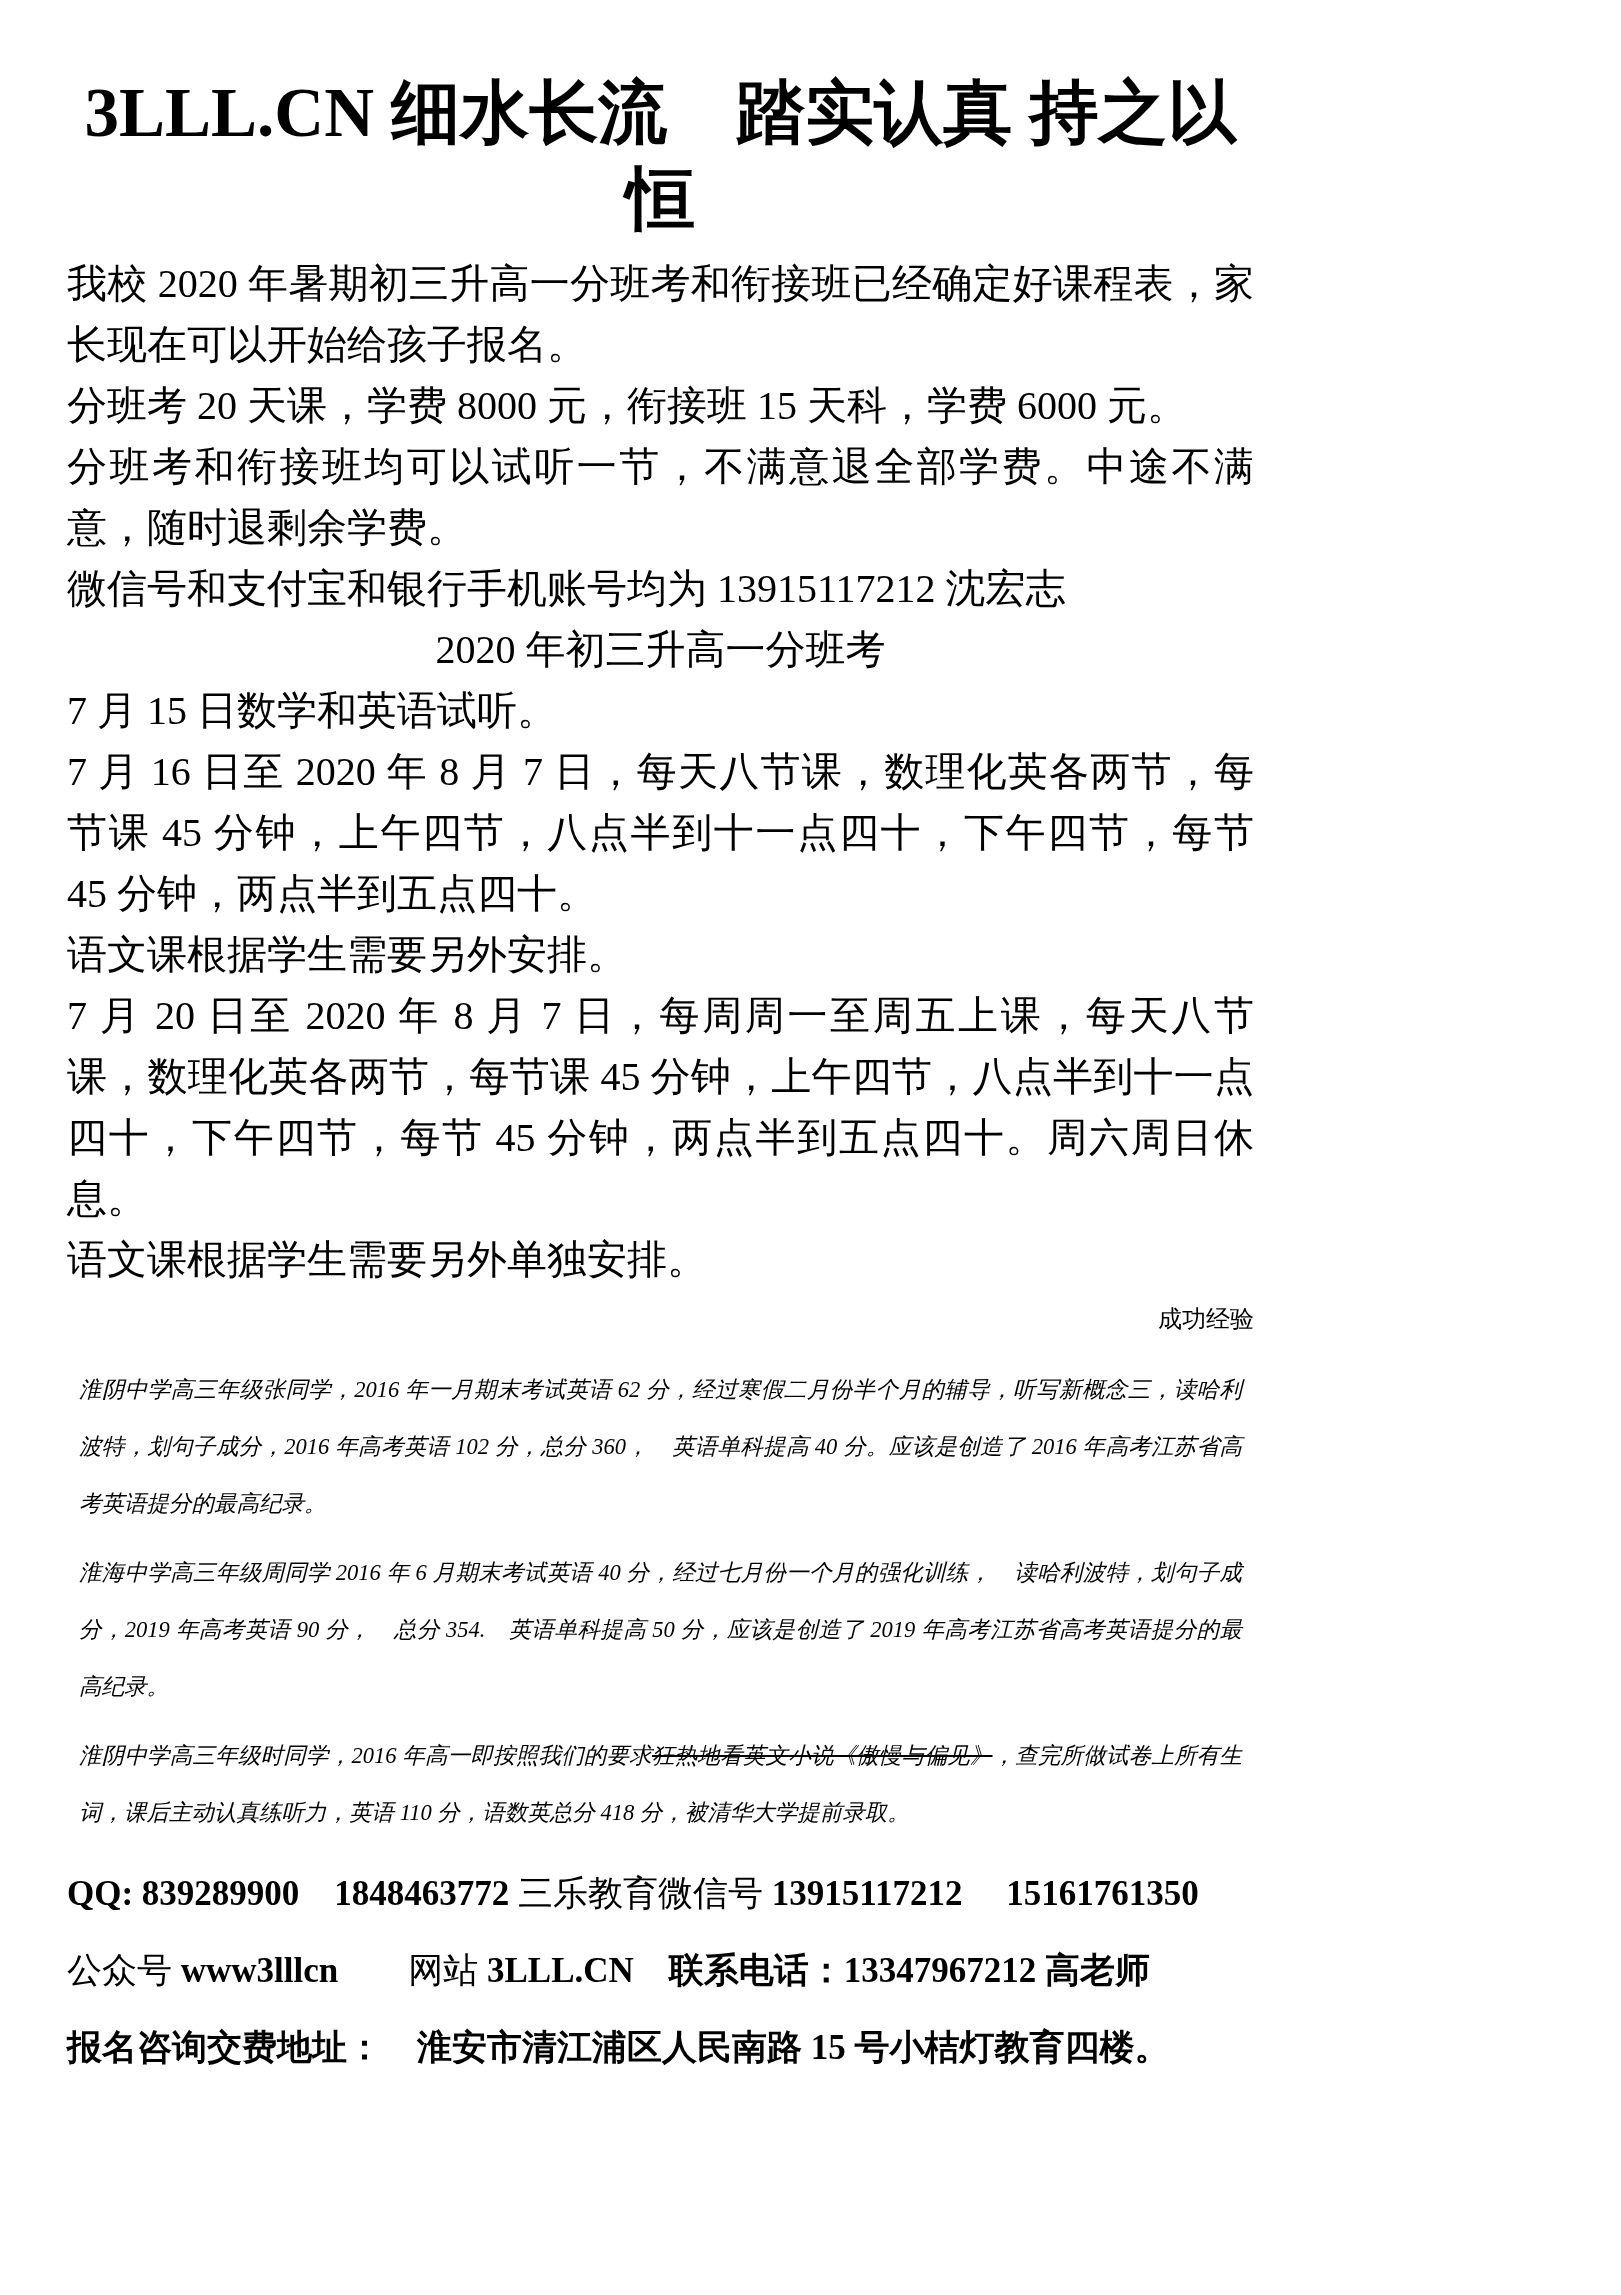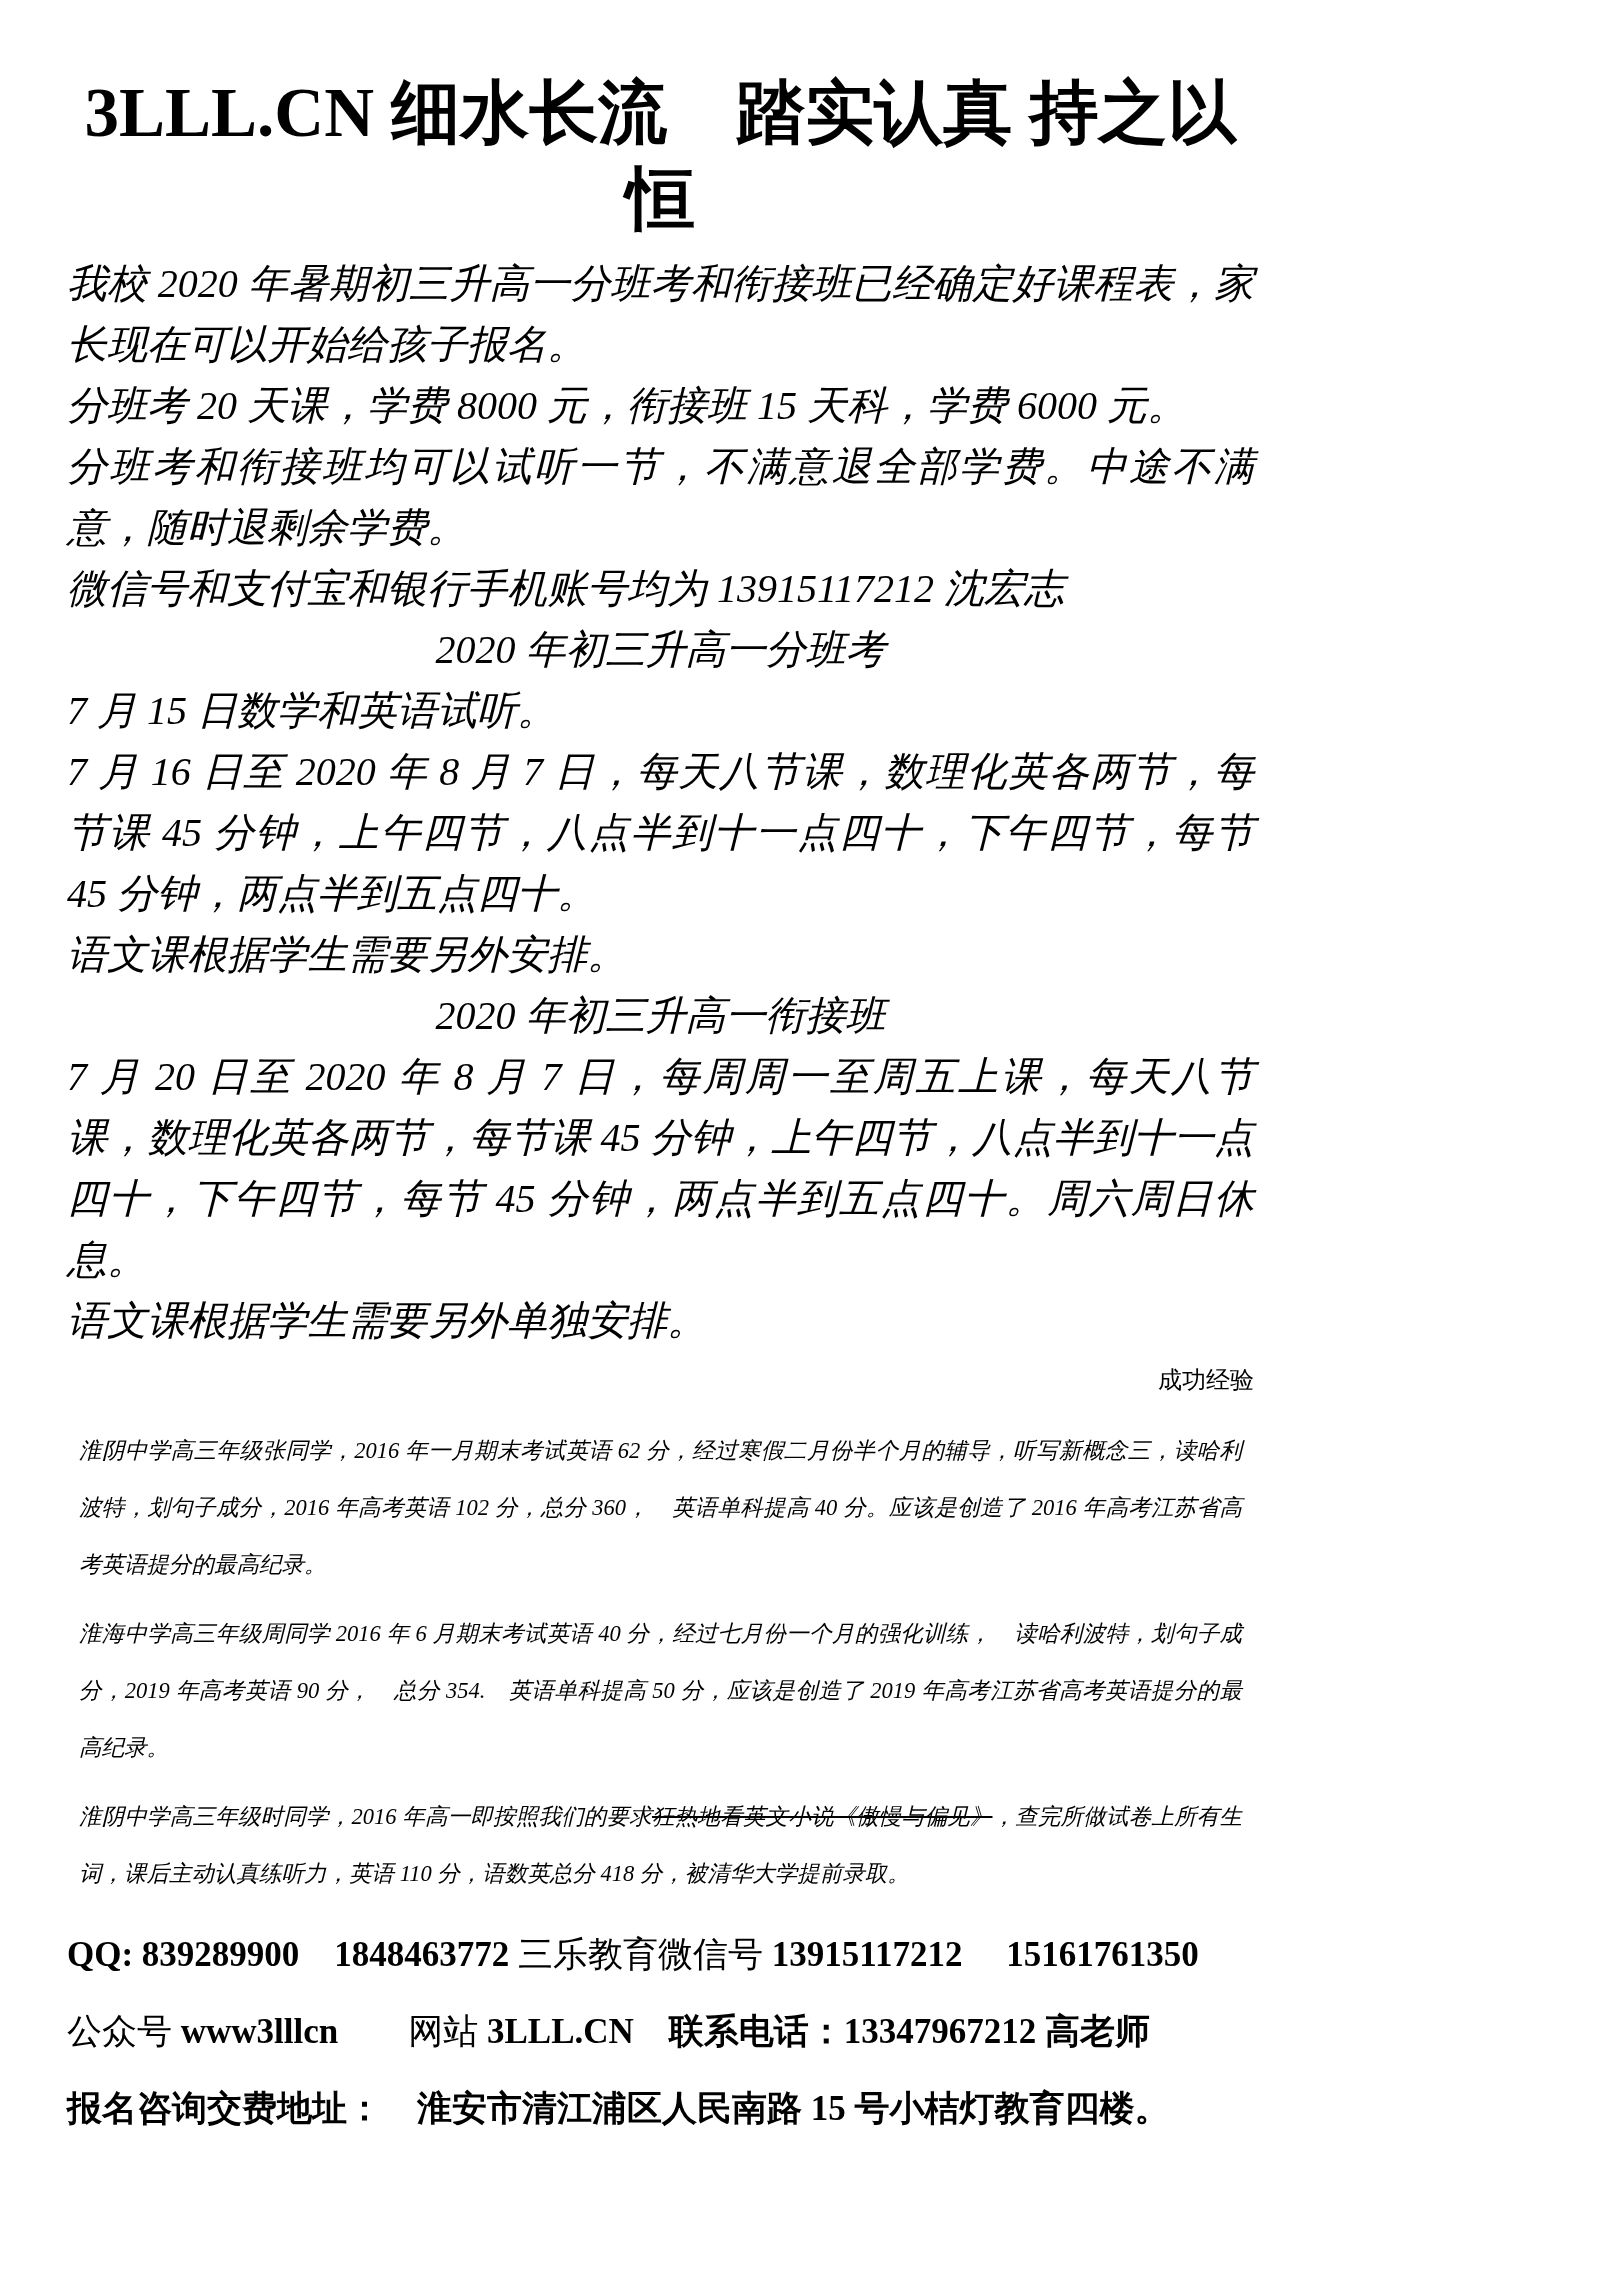--- a/index.html
+++ b/index.html
@@ -7,21 +7,21 @@
     width:1321px;height:2295px;box-sizing:border-box;
     padding:70px 67px 0 67px;
     background:#ffffff;color:#000;
     font-family:"Liberation Serif","DejaVu Serif",serif;
     overflow:hidden;
   }
   .title{
     font-size:69px;font-weight:bold;text-align:center;
     line-height:1.25;margin:0 0 10px 0;
   }
-  .body-p{font-size:40px;line-height:61px;text-align:justify;margin:0;font-style:italic;}
+  .body-p{font-size:40px;line-height:61px;text-align:justify;margin:0;}
   .body-p.center{text-align:center;}
   .small-heading{font-size:24px;font-weight:normal;text-align:right;line-height:59px;margin:0;}
   .small-p{font-size:22.5px;line-height:57px;text-align:justify;margin:12px;font-style:italic;}
   .strike{text-decoration:line-through;}
   .b{font-weight:bold;}
   .big-bold{font-size:29px;font-weight:bold;}
   .contact{margin-top:14.5px;}
   .contact-line{font-size:35px;line-height:77px;margin:0;}
 </style>
 </head>
@@ -34,21 +34,20 @@
   <p class="body-p">我校 2020 年暑期初三升高一分班考和衔接班已经确定好课程表，家长现在可以开始给孩子报名。</p>
   <p class="body-p">分班考 20 天课，学费 8000 元，衔接班 15 天科，学费 6000 元。</p>
   <p class="body-p">分班考和衔接班均可以试听一节，不满意退全部学费。中途不满意，随时退剩余学费。</p>
   <p class="body-p">微信号和支付宝和银行手机账号均为 13915117212 沈宏志</p>
 
   <p class="body-p center">2020 年初三升高一分班考</p>
   <p class="body-p">7 月 15 日数学和英语试听。</p>
   <p class="body-p">7 月 16 日至 2020 年 8 月 7 日，每天八节课，数理化英各两节，每节课 45 分钟，上午四节，八点半到十一点四十，下午四节，每节 45 分钟，两点半到五点四十。</p>
   <p class="body-p">语文课根据学生需要另外安排。</p>
 
-  <p class="body-p center">2020 年初三升高一衔接班</p>
   <p class="body-p">7 月 20 日至 2020 年 8 月 7 日，每周周一至周五上课，每天八节课，数理化英各两节，每节课 45 分钟，上午四节，八点半到十一点四十，下午四节，每节 45 分钟，两点半到五点四十。周六周日休息。</p>
   <p class="body-p">语文课根据学生需要另外单独安排。</p>
 
   <p class="small-heading">成功经验</p>
 
   <p class="small-p">淮阴中学高三年级张同学，2016 年一月期末考试英语 62 分，经过寒假二月份半个月的辅导，听写新概念三，读哈利波特，划句子成分，2016 年高考英语 102 分，总分 360，　英语单科提高 40 分。应该是创造了 2016 年高考江苏省高考英语提分的最高纪录。</p>
   <p class="small-p">淮海中学高三年级周同学 2016 年 6 月期末考试英语 40 分，经过七月份一个月的强化训练，　读哈利波特，划句子成分，2019 年高考英语 90 分，　总分 354.　英语单科提高 50 分，应该是创造了 2019 年高考江苏省高考英语提分的最高纪录。</p>
 
   <p class="small-p"><span>淮阴中学高三年级时同学，2016 年高一即按照我们的要求</span><span class="strike">狂热地看英文小说《傲慢与偏见》</span><span>，查完所做试卷上所有生词，课后主动认真练听力，英语 110 分，语数英总分 418 分，被清华大学提前录取。</span></p>
 

